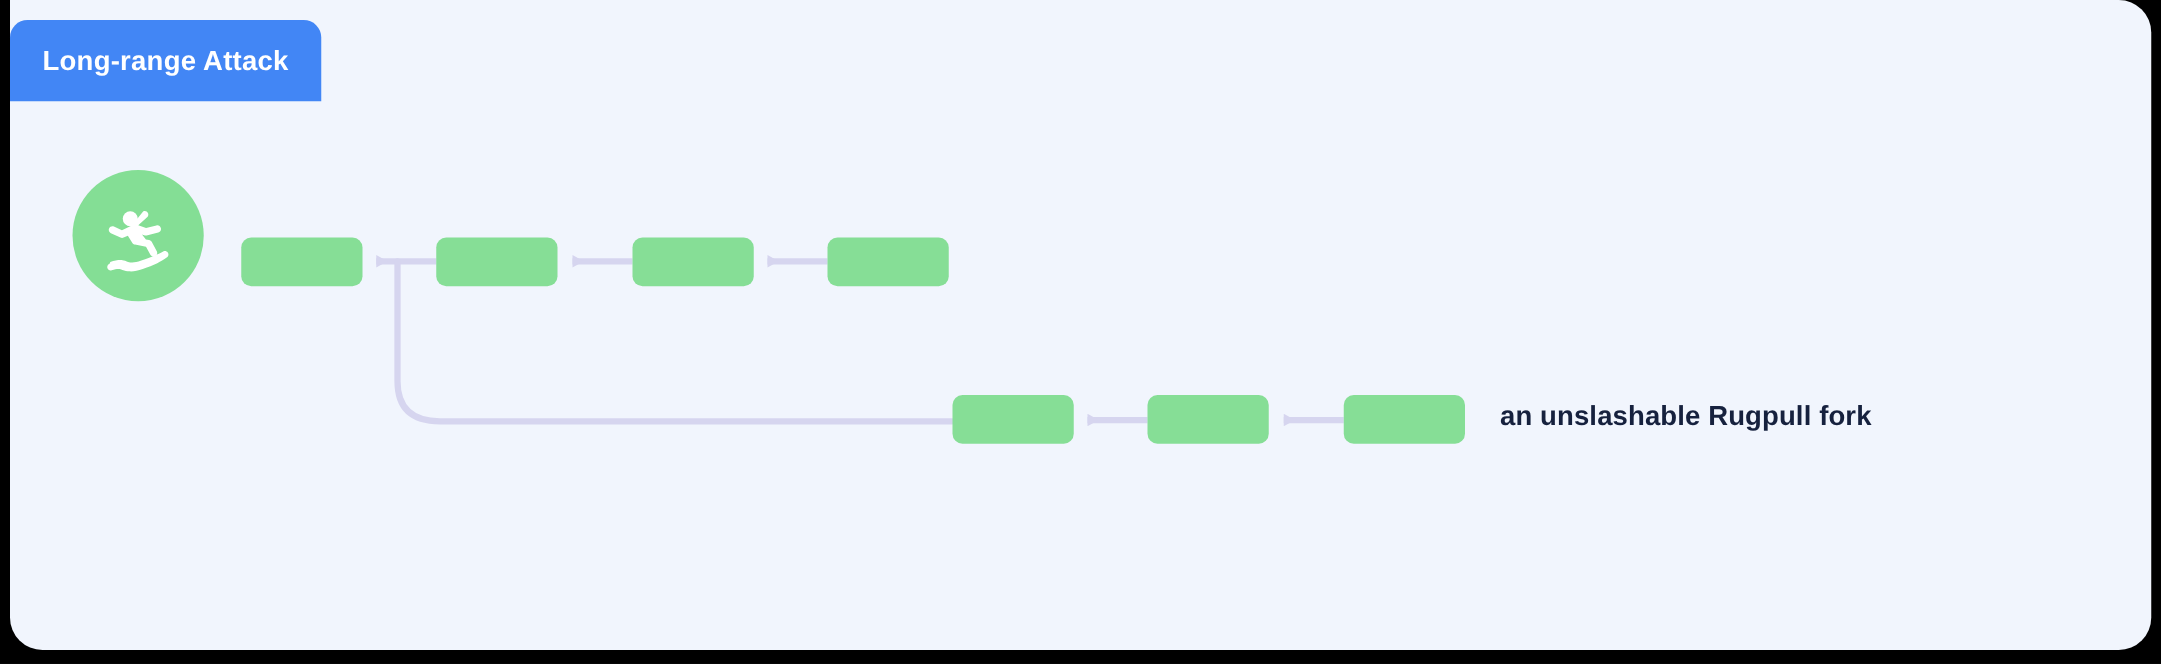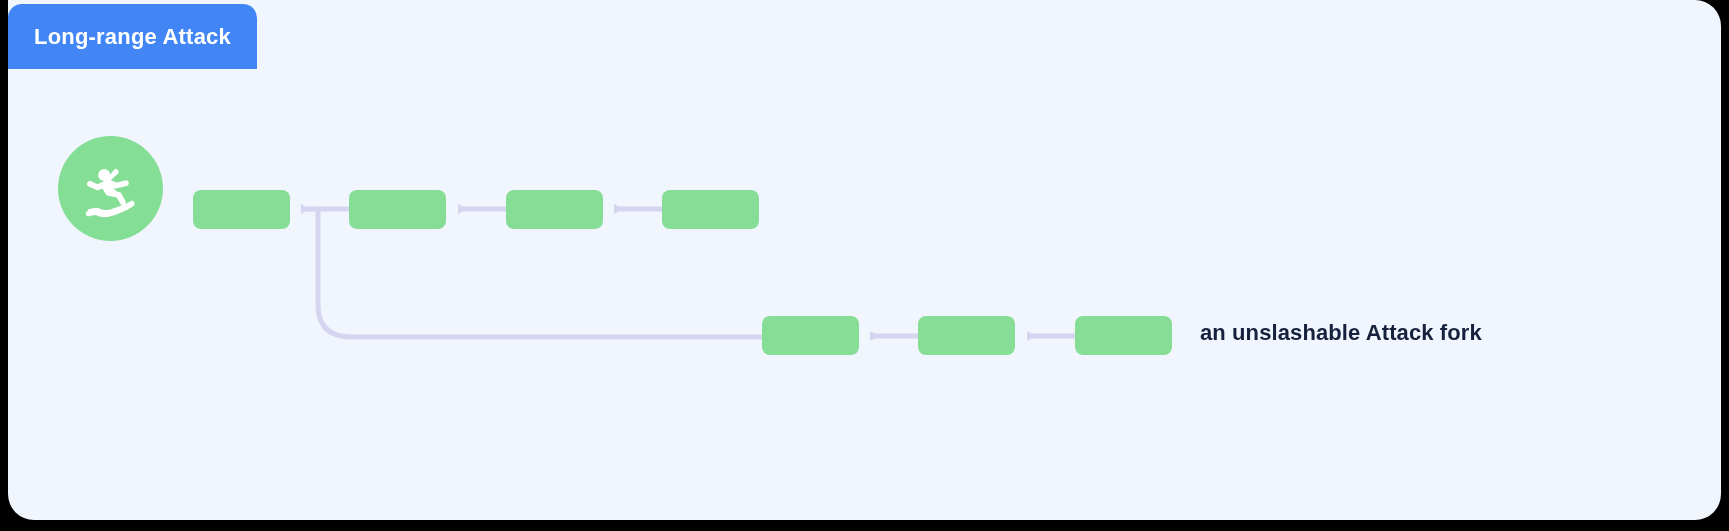--- a/index.html
+++ b/index.html
@@ -29,21 +29,21 @@
     width: 1713px;
     height: 520px;
     background: #F1F5FD;
     border-radius: 0 26px 26px 26px;
   }
 
   
   #tab {
     position: absolute;
     left: 8px;
-    top: 4px;
+    top: 16px;
     height: 65px;
     padding: 0 26px 0 26px;
     min-width: 210px;
     box-sizing: border-box;
     background: #4286F5;
     border-radius: 14px 14px 0 0;
     display: flex;
     align-items: center;
     justify-content: flex-start;
     z-index: 5;
@@ -152,15 +152,15 @@
 
   <div class="block" style="left:193px; top:190px; width:97px;"></div>
   <div class="block" style="left:349px; top:190px; width:97px;"></div>
   <div class="block" style="left:506px; top:190px; width:97px;"></div>
   <div class="block" style="left:662px; top:190px; width:97px;"></div>
 
   <div class="block" style="left:762px; top:316px; width:97px;"></div>
   <div class="block" style="left:918px; top:316px; width:97px;"></div>
   <div class="block" style="left:1075px; top:316px; width:97px;"></div>
 
-  <div id="fork-label">an unslashable Attack fork</div>
+  <div id="fork-label">an unslashable Rugpull fork</div>
 
 </div>
 
 </body></html>

